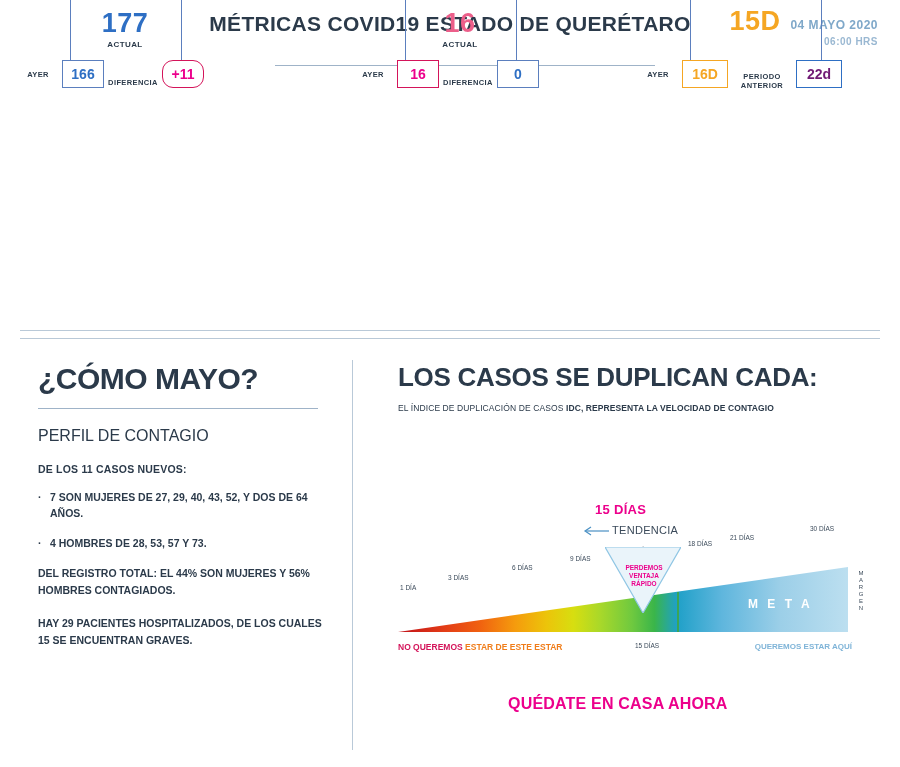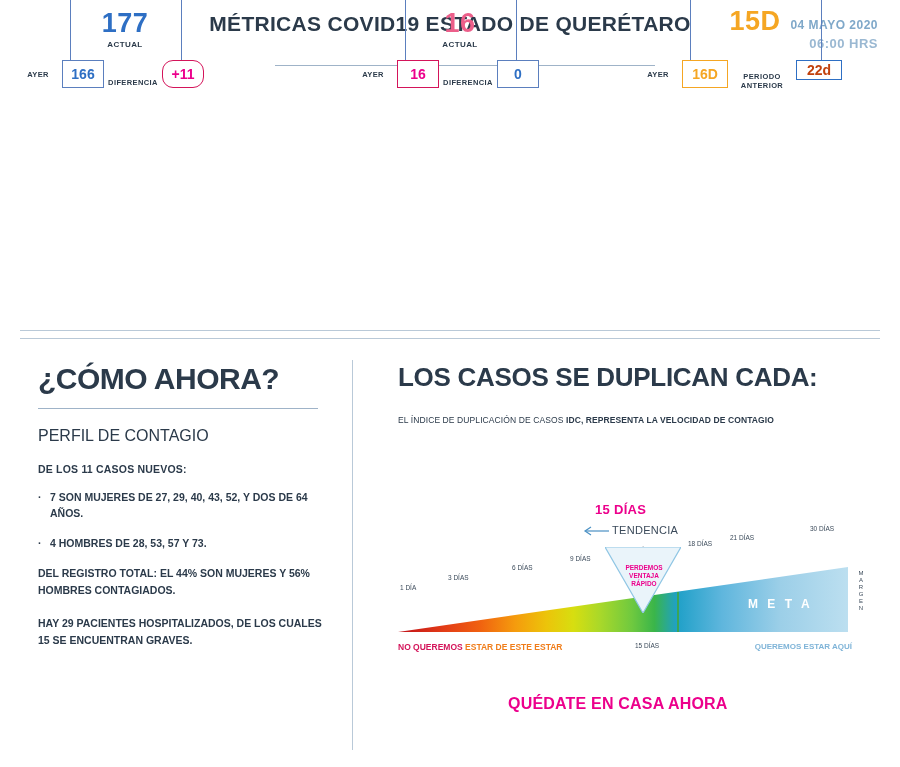--- a/index.html
+++ b/index.html
@@ -55,21 +55,21 @@
     font-size: 12px;
     font-weight: bold;
     color: #7fa8c9;
     letter-spacing: 0.5px;
   }
   .header-hour {
     position: absolute;
     right: 22px;
     top: 36px;
     text-align: right;
-    font-size: 13px;
+    font-size: 10px;
     font-weight: bold;
     color: #9ab8d2;
     letter-spacing: 0.5px;
   }
 
   
   .metrics {
     position: relative;
     height: 250px;
   }
@@ -202,21 +202,21 @@
     top: 10px;
     width: 470px;
   }
   .right-title {
     font-size: 26px;
     font-weight: bold;
     color: #2b3a4a;
     letter-spacing: -0.3px;
   }
   .right-sub {
-    margin-top: 22px;
+    margin-top: 10px;
     font-size: 8.5px;
     color: #2b3a4a;
     letter-spacing: 0.1px;
   }
   .right-sub b { font-weight: bold; }
 
   
   .ramp-wrap {
     position: absolute;
     left: 390px;
@@ -393,32 +393,32 @@
 
     <div class="bracket" style="left:100px; top:-100px; width:130px; height:90px; border-color:#5b7fbe;"></div>
     <div class="big-value" style="left:100px; top:-72px; width:130px; color:#f5a623;">15D</div>
 
     <div class="side-label" style="left:48px; top:-8px; width:40px;">AYER</div>
     <div class="box" style="left:92px; top:-18px; width:46px; height:28px; border-color:#f5a623; color:#f5a623;">16D</div>
     <div class="side-label" style="left:140px; top:-6px; width:64px;">
       <span>PERIODO</span><br>
       <span>ANTERIOR</span>
     </div>
-    <div class="box" style="left:206px; top:-18px; width:46px; height:20px; border-color:#2e6fc4; color:#c2410c;">22d</div>
+    <div class="box" style="left:206px; top:-18px; width:46px; height:28px; border-color:#2e6fc4; color:#701a75;">22d</div>
   </div>
 </div>
 
 <div class="divider" style="top:330px;"></div>
 <div class="divider" style="top:338px;"></div>
 
 <div class="bottom">
   <div class="vdivider"></div>
 
   <div class="left-col">
-    <div class="como-vamos">¿CÓMO AHORA?</div>
+    <div class="como-vamos">¿CÓMO MAYO?</div>
     <div class="left-rule"></div>
     <div class="perfil">PERFIL DE CONTAGIO</div>
     <div class="pcount">DE LOS 11 CASOS NUEVOS:</div>
 
     <div class="bullet">
       <span class="dot">·</span>
       <span>7 SON MUJERES DE 27, 29, 40, 43, 52, Y DOS DE 64 AÑOS.</span>
     </div>
     <div class="bullet">
       <span class="dot">·</span>

